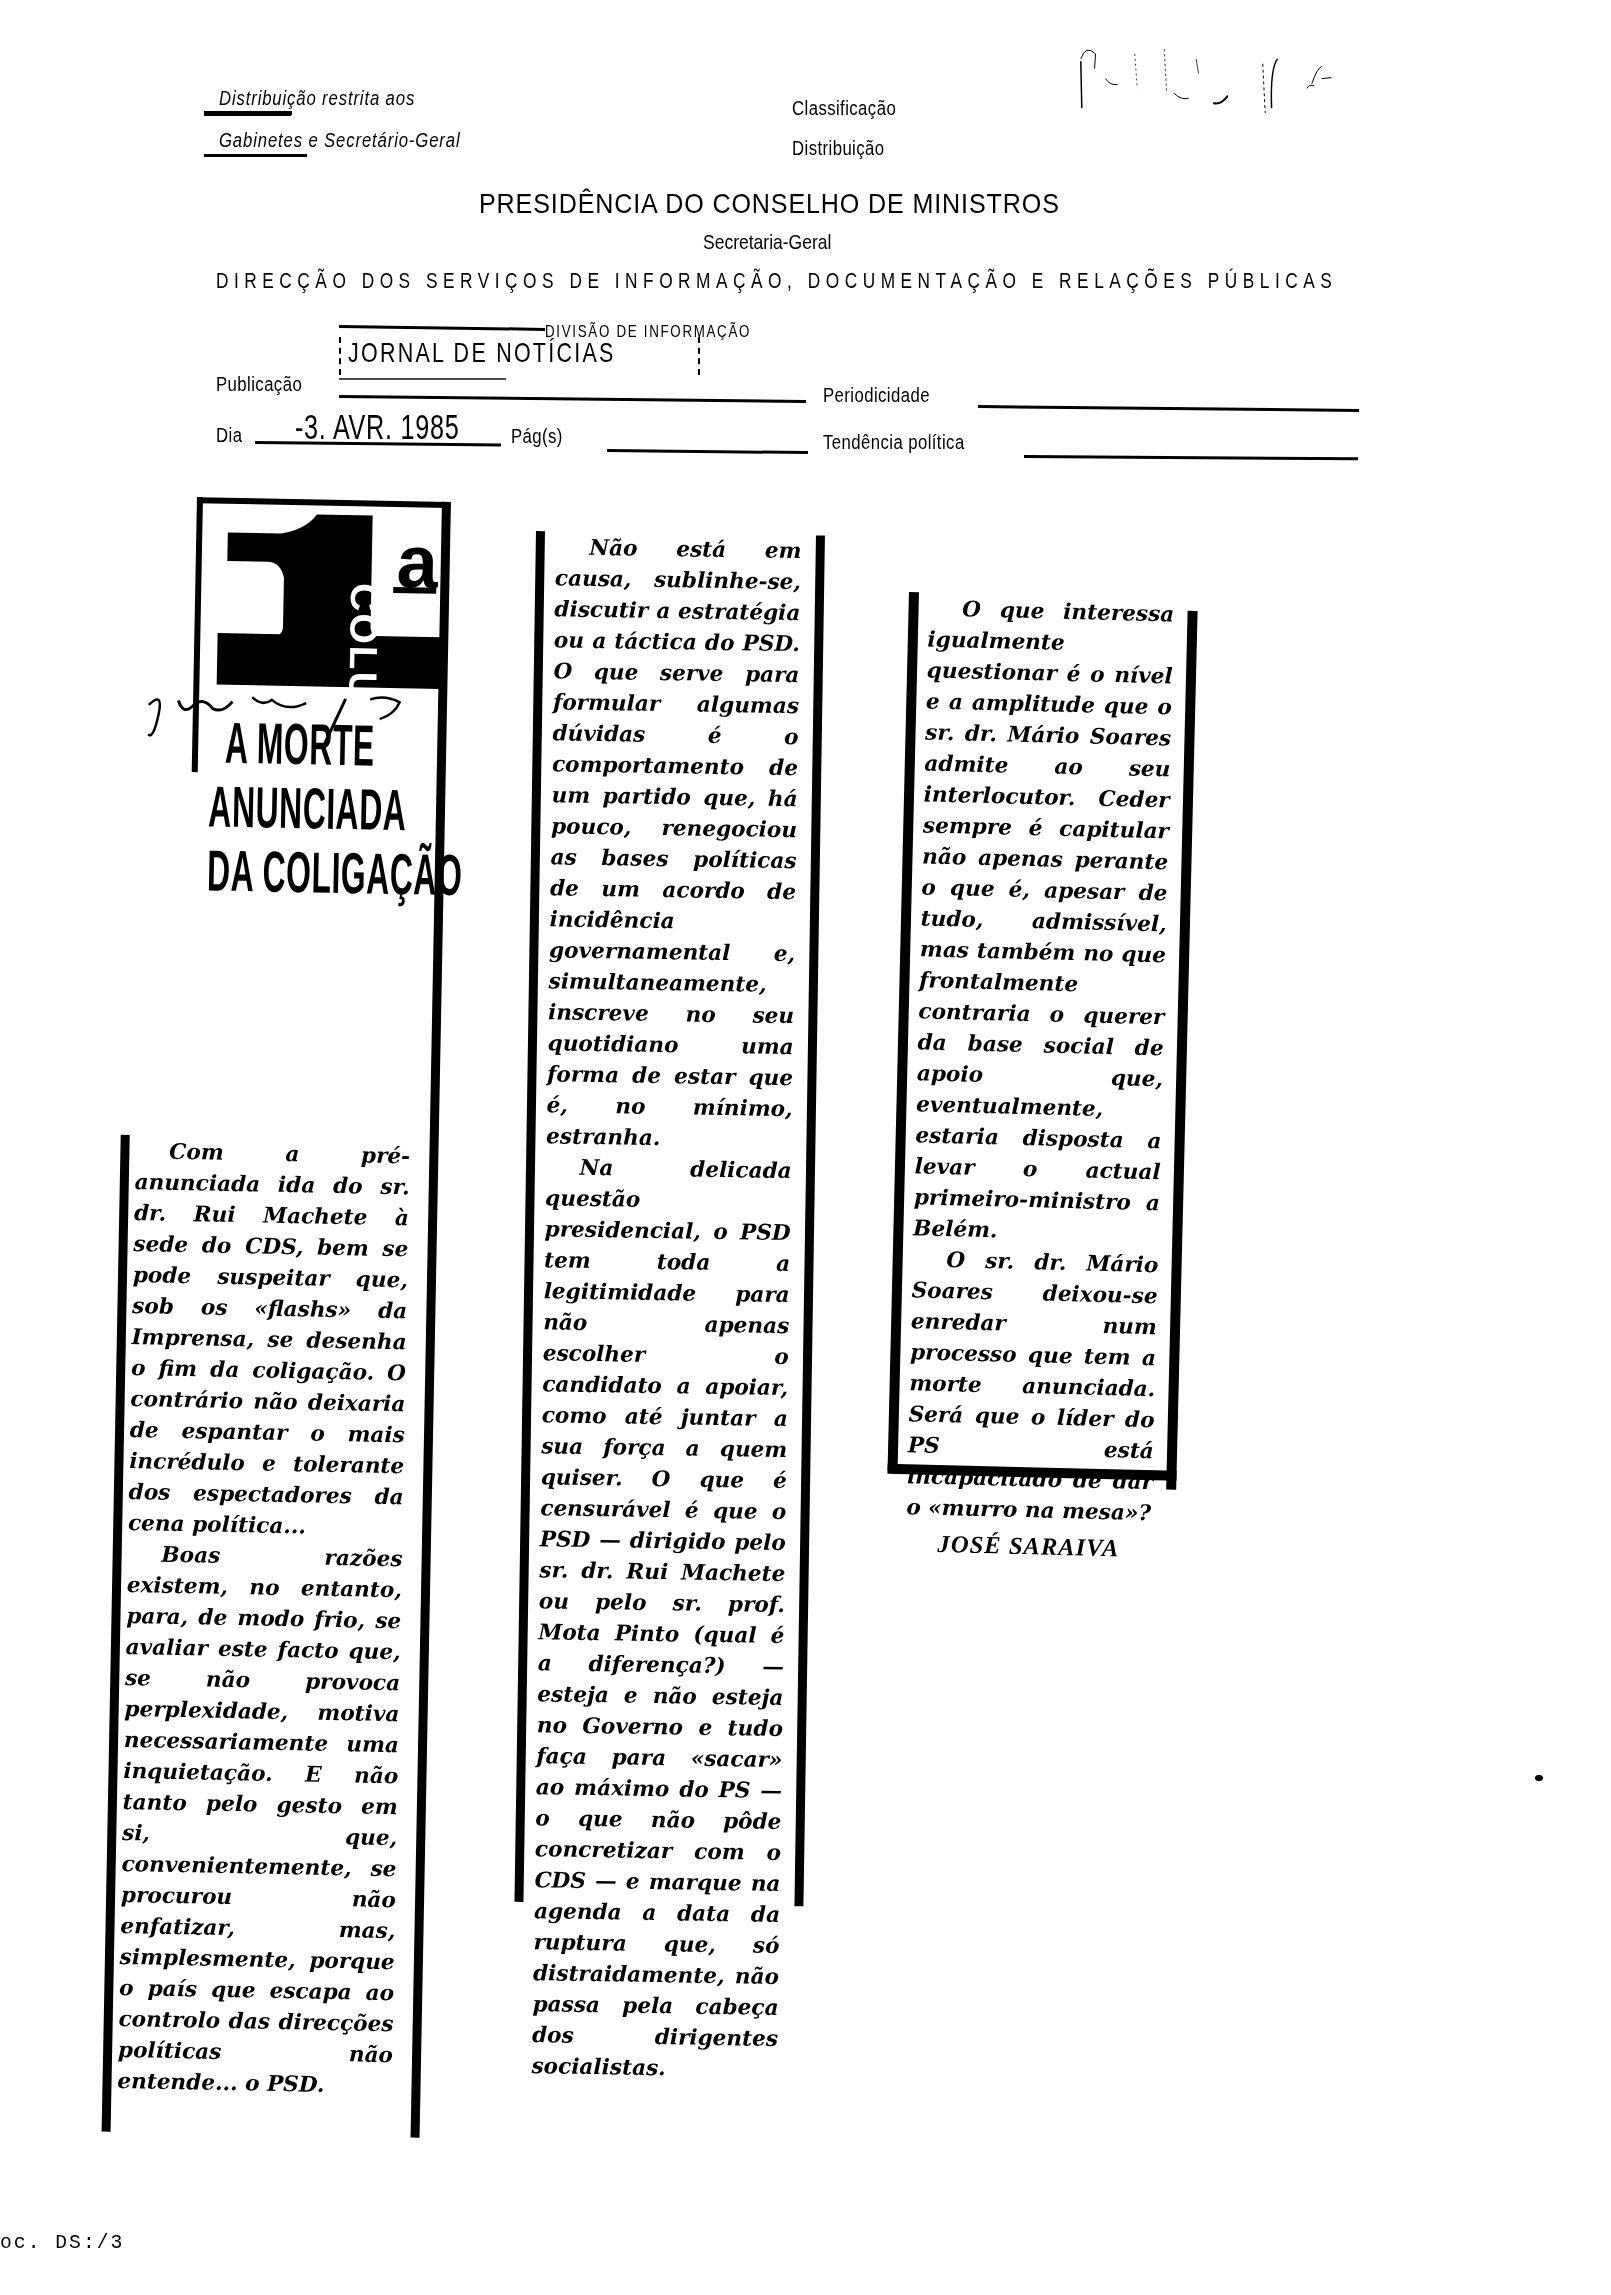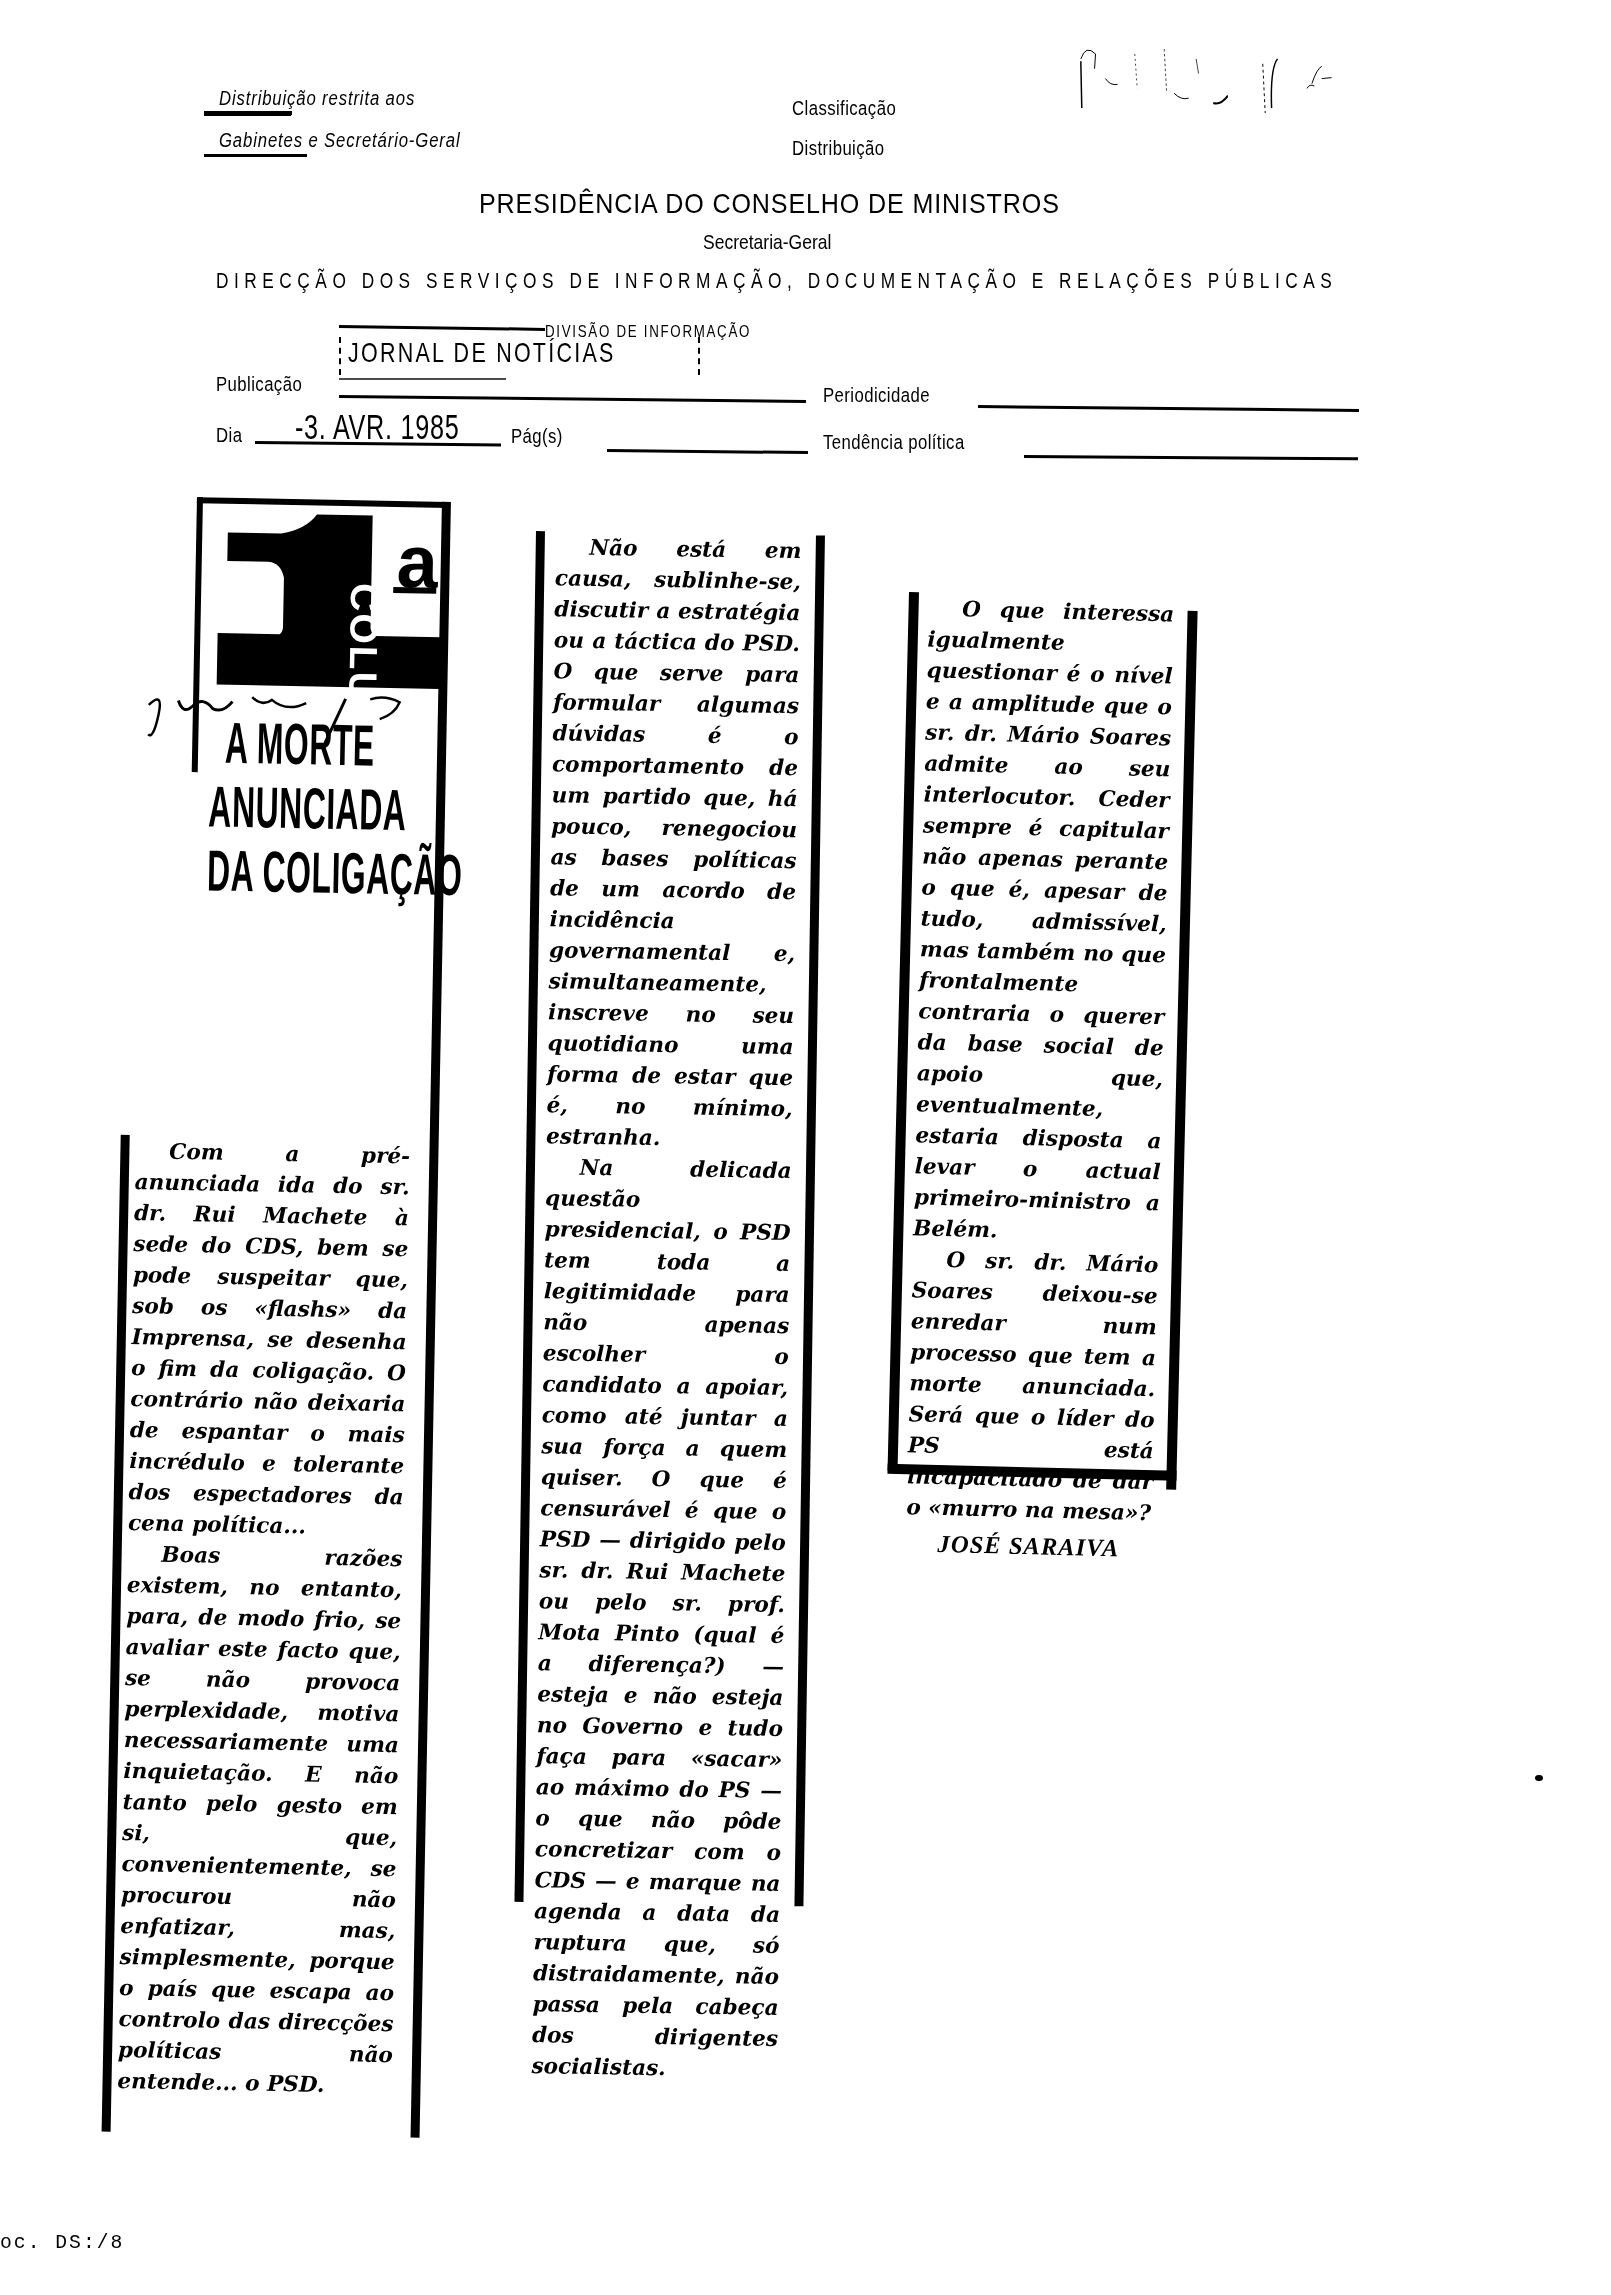--- a/index.html
+++ b/index.html
@@ -152,14 +152,14 @@
   <div class="bar" style="left:0; top:872px; width:289px; height:9.8px;"></div>
   <div class="abs col-text" style="left:19.7px; top:0; width:246px;">
     <p class="indent">O que interessa igualmente questionar é o nível e a amplitude que o sr. dr. Mário Soares admite ao seu interlocutor. Ceder sempre é capitular não apenas perante o que é, apesar de tudo, admissível, mas também no que frontalmente contraria o querer da base social de apoio que, eventualmente, estaria disposta a levar o actual primeiro-ministro a Belém.</p>
     <p class="indent">O sr. dr. Mário Soares deixou-se enredar num processo que tem a morte anunciada. Será que o líder do PS está incapacitado de dar o «murro na mesa»?</p>
     <div class="byline" style="margin-top:4.9px;">JOSÉ SARAIVA</div>
   </div>
 </div>
 
 <div class="abs" style="left:1535px; top:1775px; width:7.9px; height:6.4px; border-radius:50%; background:#000;"></div>
 
-<div class="abs footer-code" style="left:0; top:2232px;">oc. DS:/8</div>
+<div class="abs footer-code" style="left:0; top:2232px;">oc. DS:/3</div>
 
 
 </body></html>

